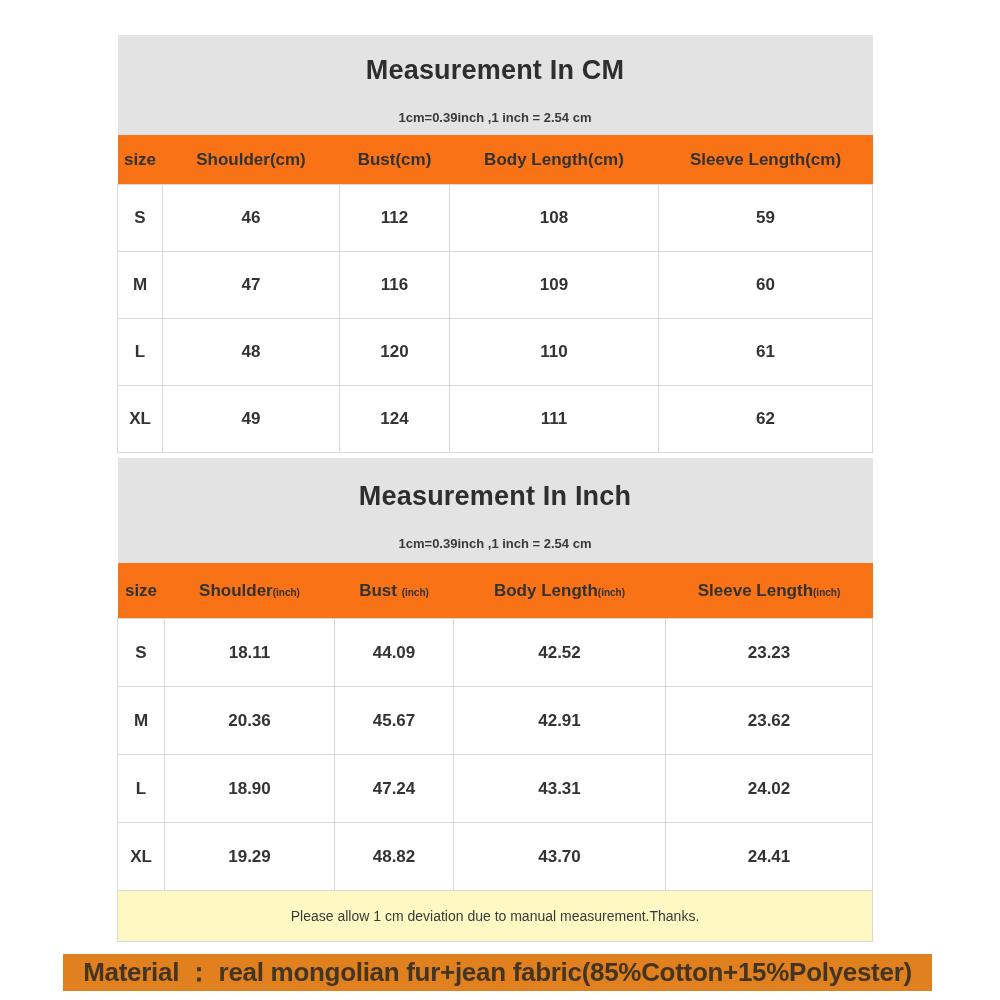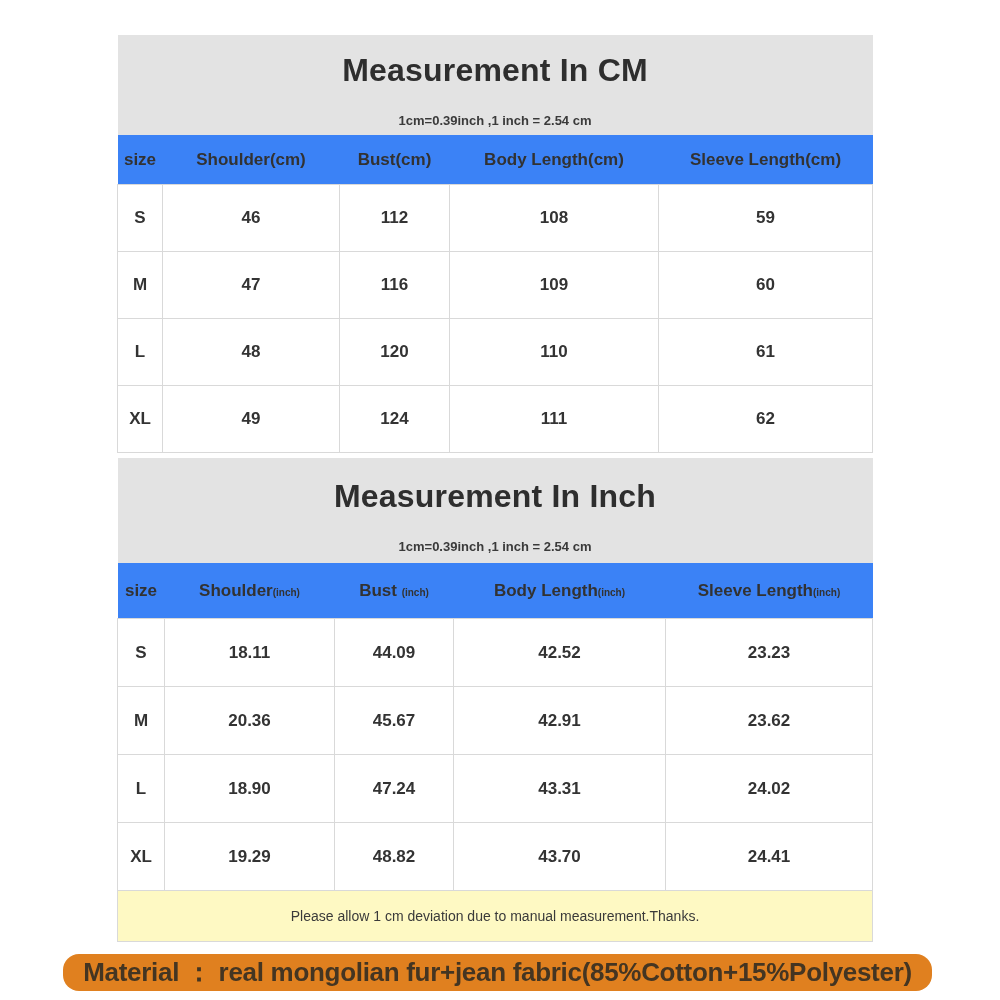--- a/index.html
+++ b/index.html
@@ -10,29 +10,29 @@
   table.size-table{
     position:absolute;border-collapse:collapse;table-layout:fixed;width:755px;
   }
   #cm-table{left:117px;top:35px;}
   #inch-table{left:117px;top:458px;}
 
   td{vertical-align:middle;text-align:center;padding:0;}
 
   tr.row-title td{background:#e3e3e3;border:none;}
   tr.row-cols td{
-    background:#3b82f6;border:none;font-weight:bold;font-size:17px;color:#323232;
+    background:#f97316;border:none;font-weight:bold;font-size:17px;color:#323232;
   }
   #cm-table tr.row-title td{height:100px;}
   #cm-table tr.row-cols td{height:49px;}
   #inch-table tr.row-title td{height:105px;}
   #inch-table tr.row-cols td{height:55px;}
 
   .tbl-title{
-    text-align:center;font-size:32px;font-weight:bold;color:#2e2e2e;
+    text-align:center;font-size:27px;font-weight:bold;color:#2e2e2e;
     padding-top:10px;letter-spacing:0.2px;
   }
   .tbl-sub{
     text-align:center;font-size:13px;font-weight:600;color:#3a3a3a;margin-top:24px;
   }
 
   tr.row-data td{
     background:#ffffff;border:1px solid #d9d9d9;
     font-size:17px;font-weight:bold;color:#333333;
   }
@@ -44,21 +44,20 @@
     font-size:14px;font-weight:400;color:#3a3a3a;
   }
 
   .unit{font-size:10px;font-weight:bold;}
 
   #material-bar{
     position:absolute;left:63px;top:954px;width:869px;height:37px;
     background:#e0801f;display:flex;align-items:center;justify-content:center;
     font-size:26px;font-weight:bold;color:#443522;white-space:nowrap;
     letter-spacing:-0.3px;
-    border-radius:16px;
   }
 </style>
 </head>
 <body>
 
 <div id="canvas">
 
   <table class="size-table" id="cm-table">
     <colgroup>
       <col style="width:45px">

